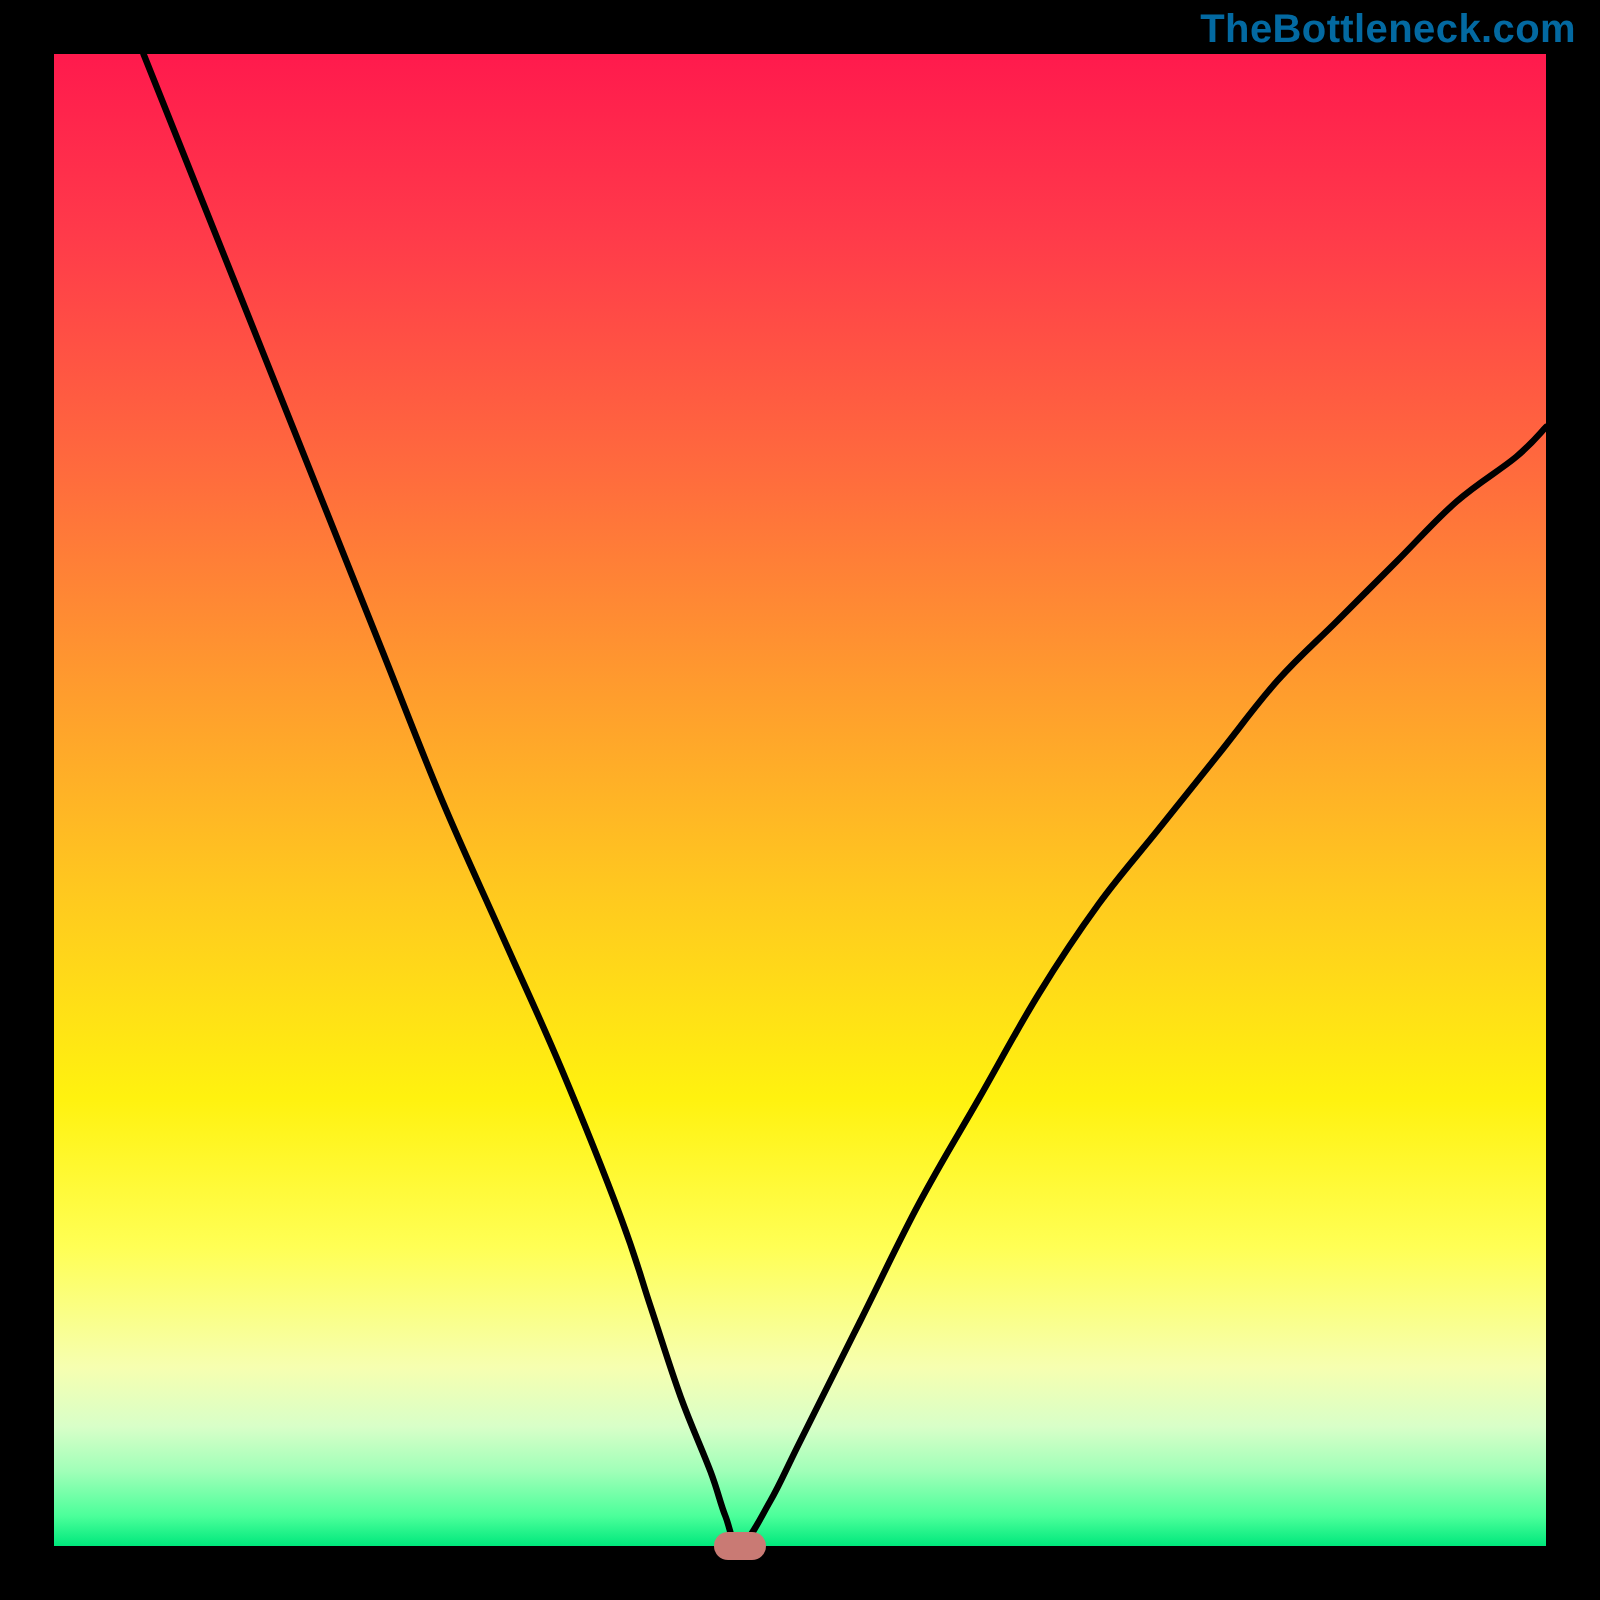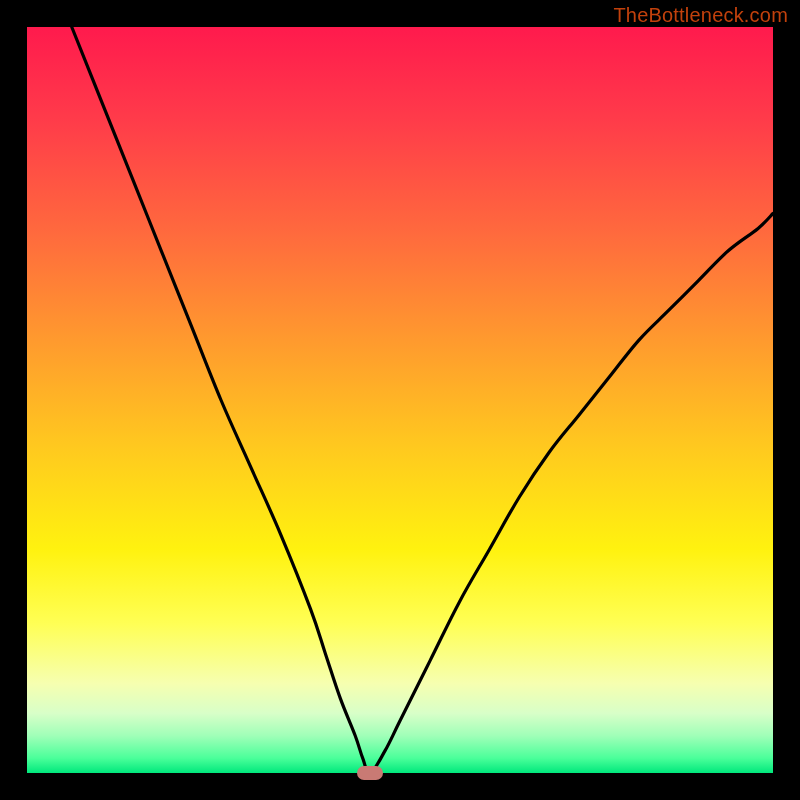--- a/index.html
+++ b/index.html
@@ -40,22 +40,22 @@
       #4bff9a 98%,
       #00e87c 100%
     );
   }
   .watermark {
     position: absolute;
     top: 4px;
     right: 12px;
     font-family: Arial, Helvetica, sans-serif;
     font-size: 20px;
-    font-weight: 400;
-    color: #c2410c;
+    font-weight: 700;
+    color: #0369a1;
     letter-spacing: 0.2px;
   }
   svg.curve {
     position: absolute;
     left: 0;
     top: 0;
     width: 746px;
     height: 746px;
     overflow: visible;
   }

